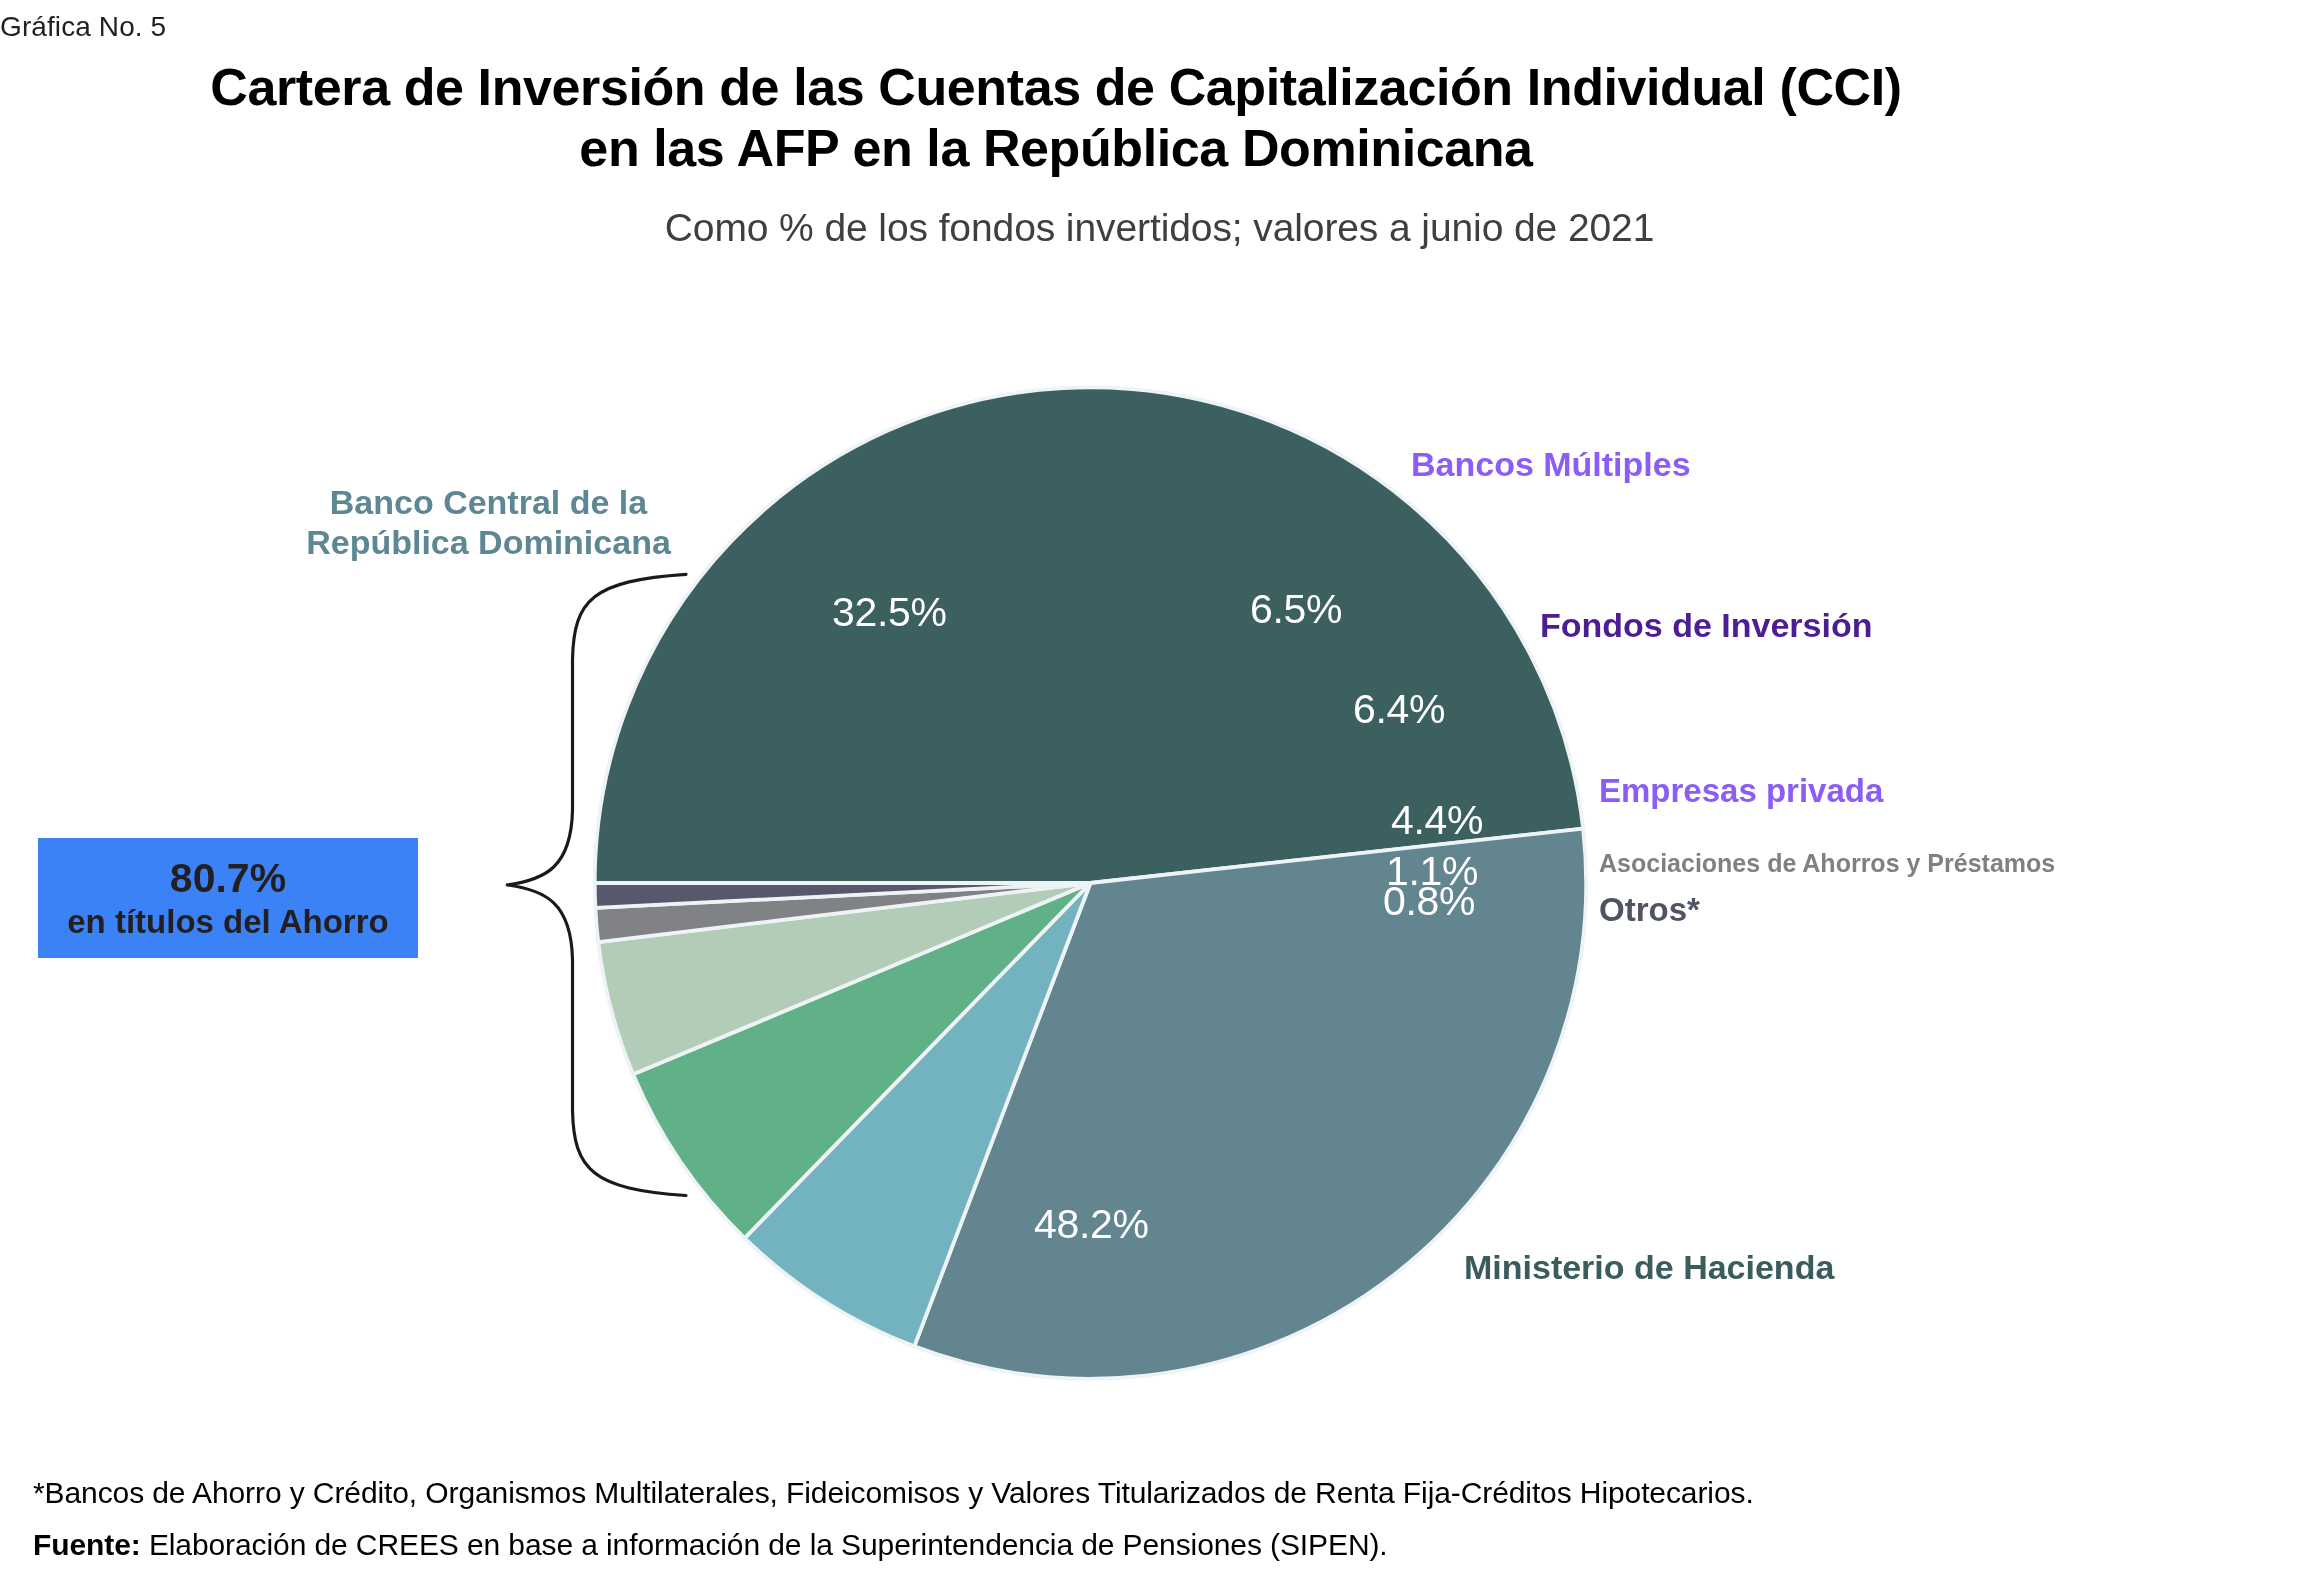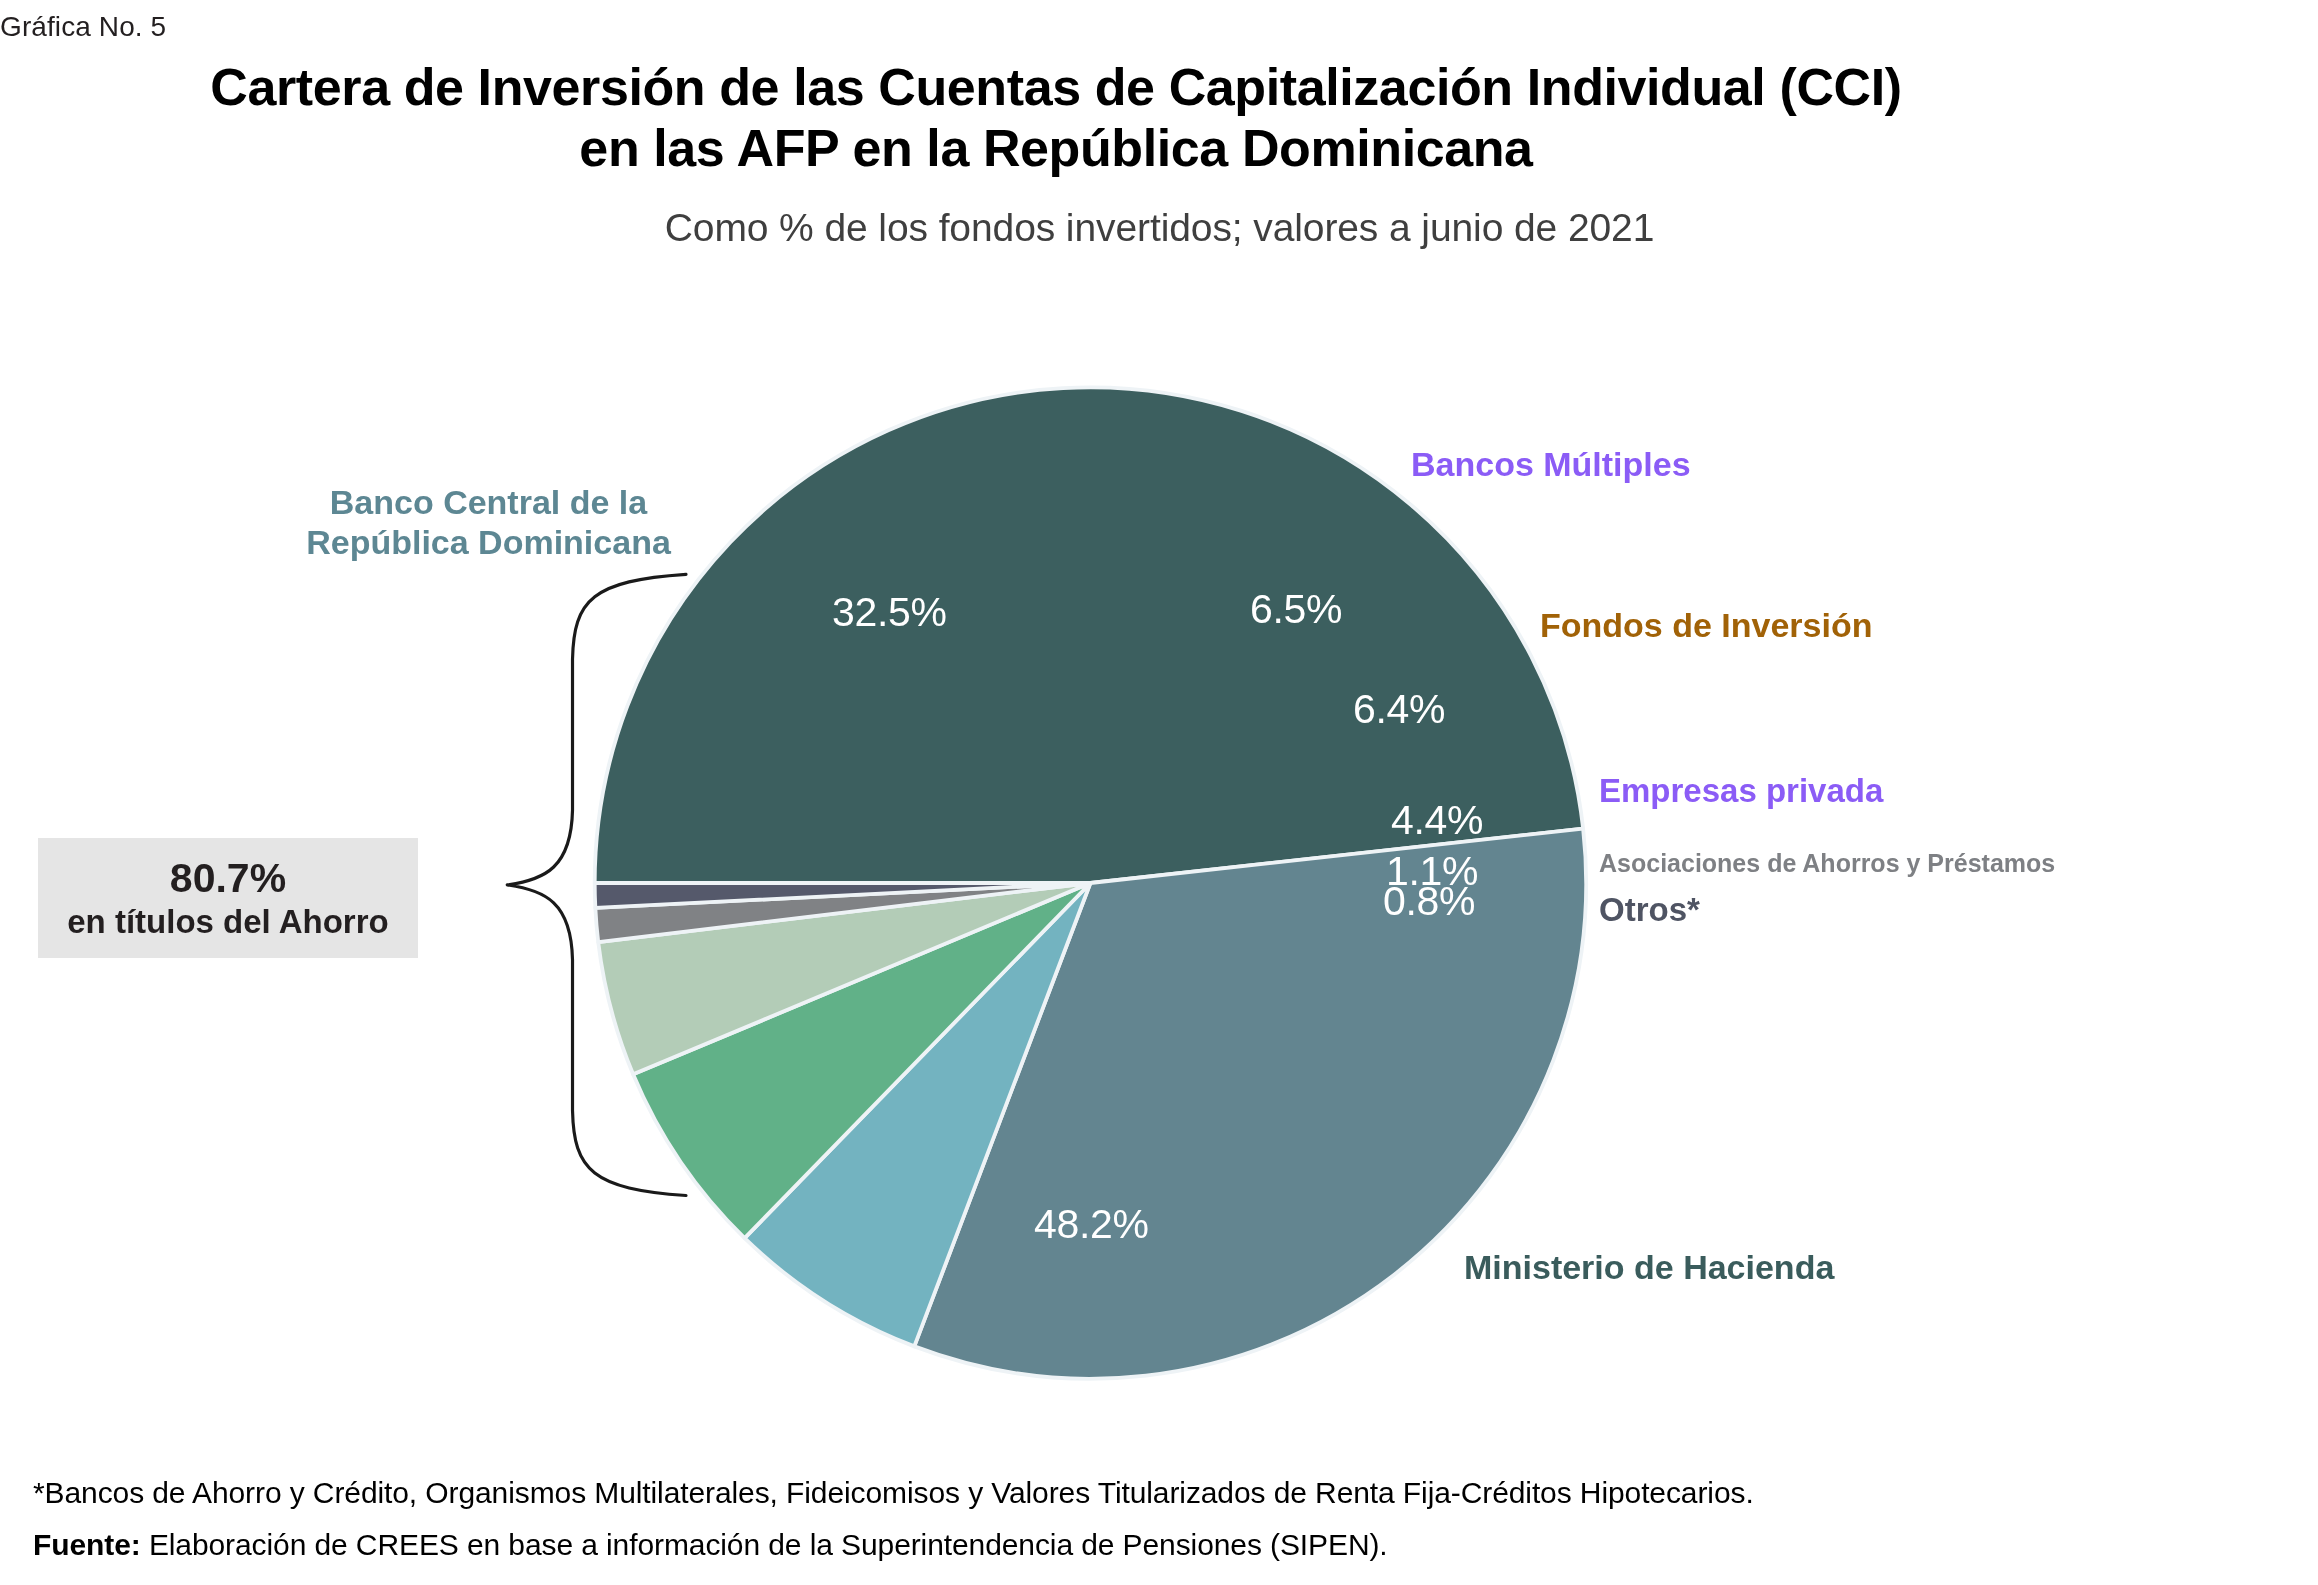--- a/index.html
+++ b/index.html
@@ -89,34 +89,34 @@
   }
   .lbl-bcrd {
     left: 254px; top: 482px;
     width: 469px;
     text-align: center;
     font-size: 34px;
     color: #5d8793;
     white-space: normal;
   }
   .lbl-banc   { left: 1391px; top: 444px;  font-size: 34px; color: #8b5cf6; margin-left: 20px; }
-  .lbl-fondo  { left: 1540px; top: 605px;  font-size: 34px; color: #a16207; }
+  .lbl-fondo  { left: 1540px; top: 605px;  font-size: 34px; color: #4c1d95; }
   .lbl-empr   { left: 1599px; top: 772px; font-size: 33px; color: #8b5cf6; }
   .lbl-asoc   { left: 1599px; top: 849px; font-size: 25px; color: #7e8084; }
   .lbl-otros  { left: 1599px; top: 891px; font-size: 33px; color: #4f5463; }
   .lbl-minist { left: 1464px; top: 1247px; font-size: 34px; color: #3a5c5c; }
 
   
   #state-callout {
     position: absolute;
     left: 38px;
     top: 838px;
     width: 380px;
     height: 120px;
-    background: #e5e5e5;
+    background: #3b82f6;
     display: flex;
     flex-direction: column;
     align-items: center;
     justify-content: center;
     box-sizing: border-box;
   }
   #state-callout .big {
     font-size: 41px;
     font-weight: bold;
     color: #231f20;

